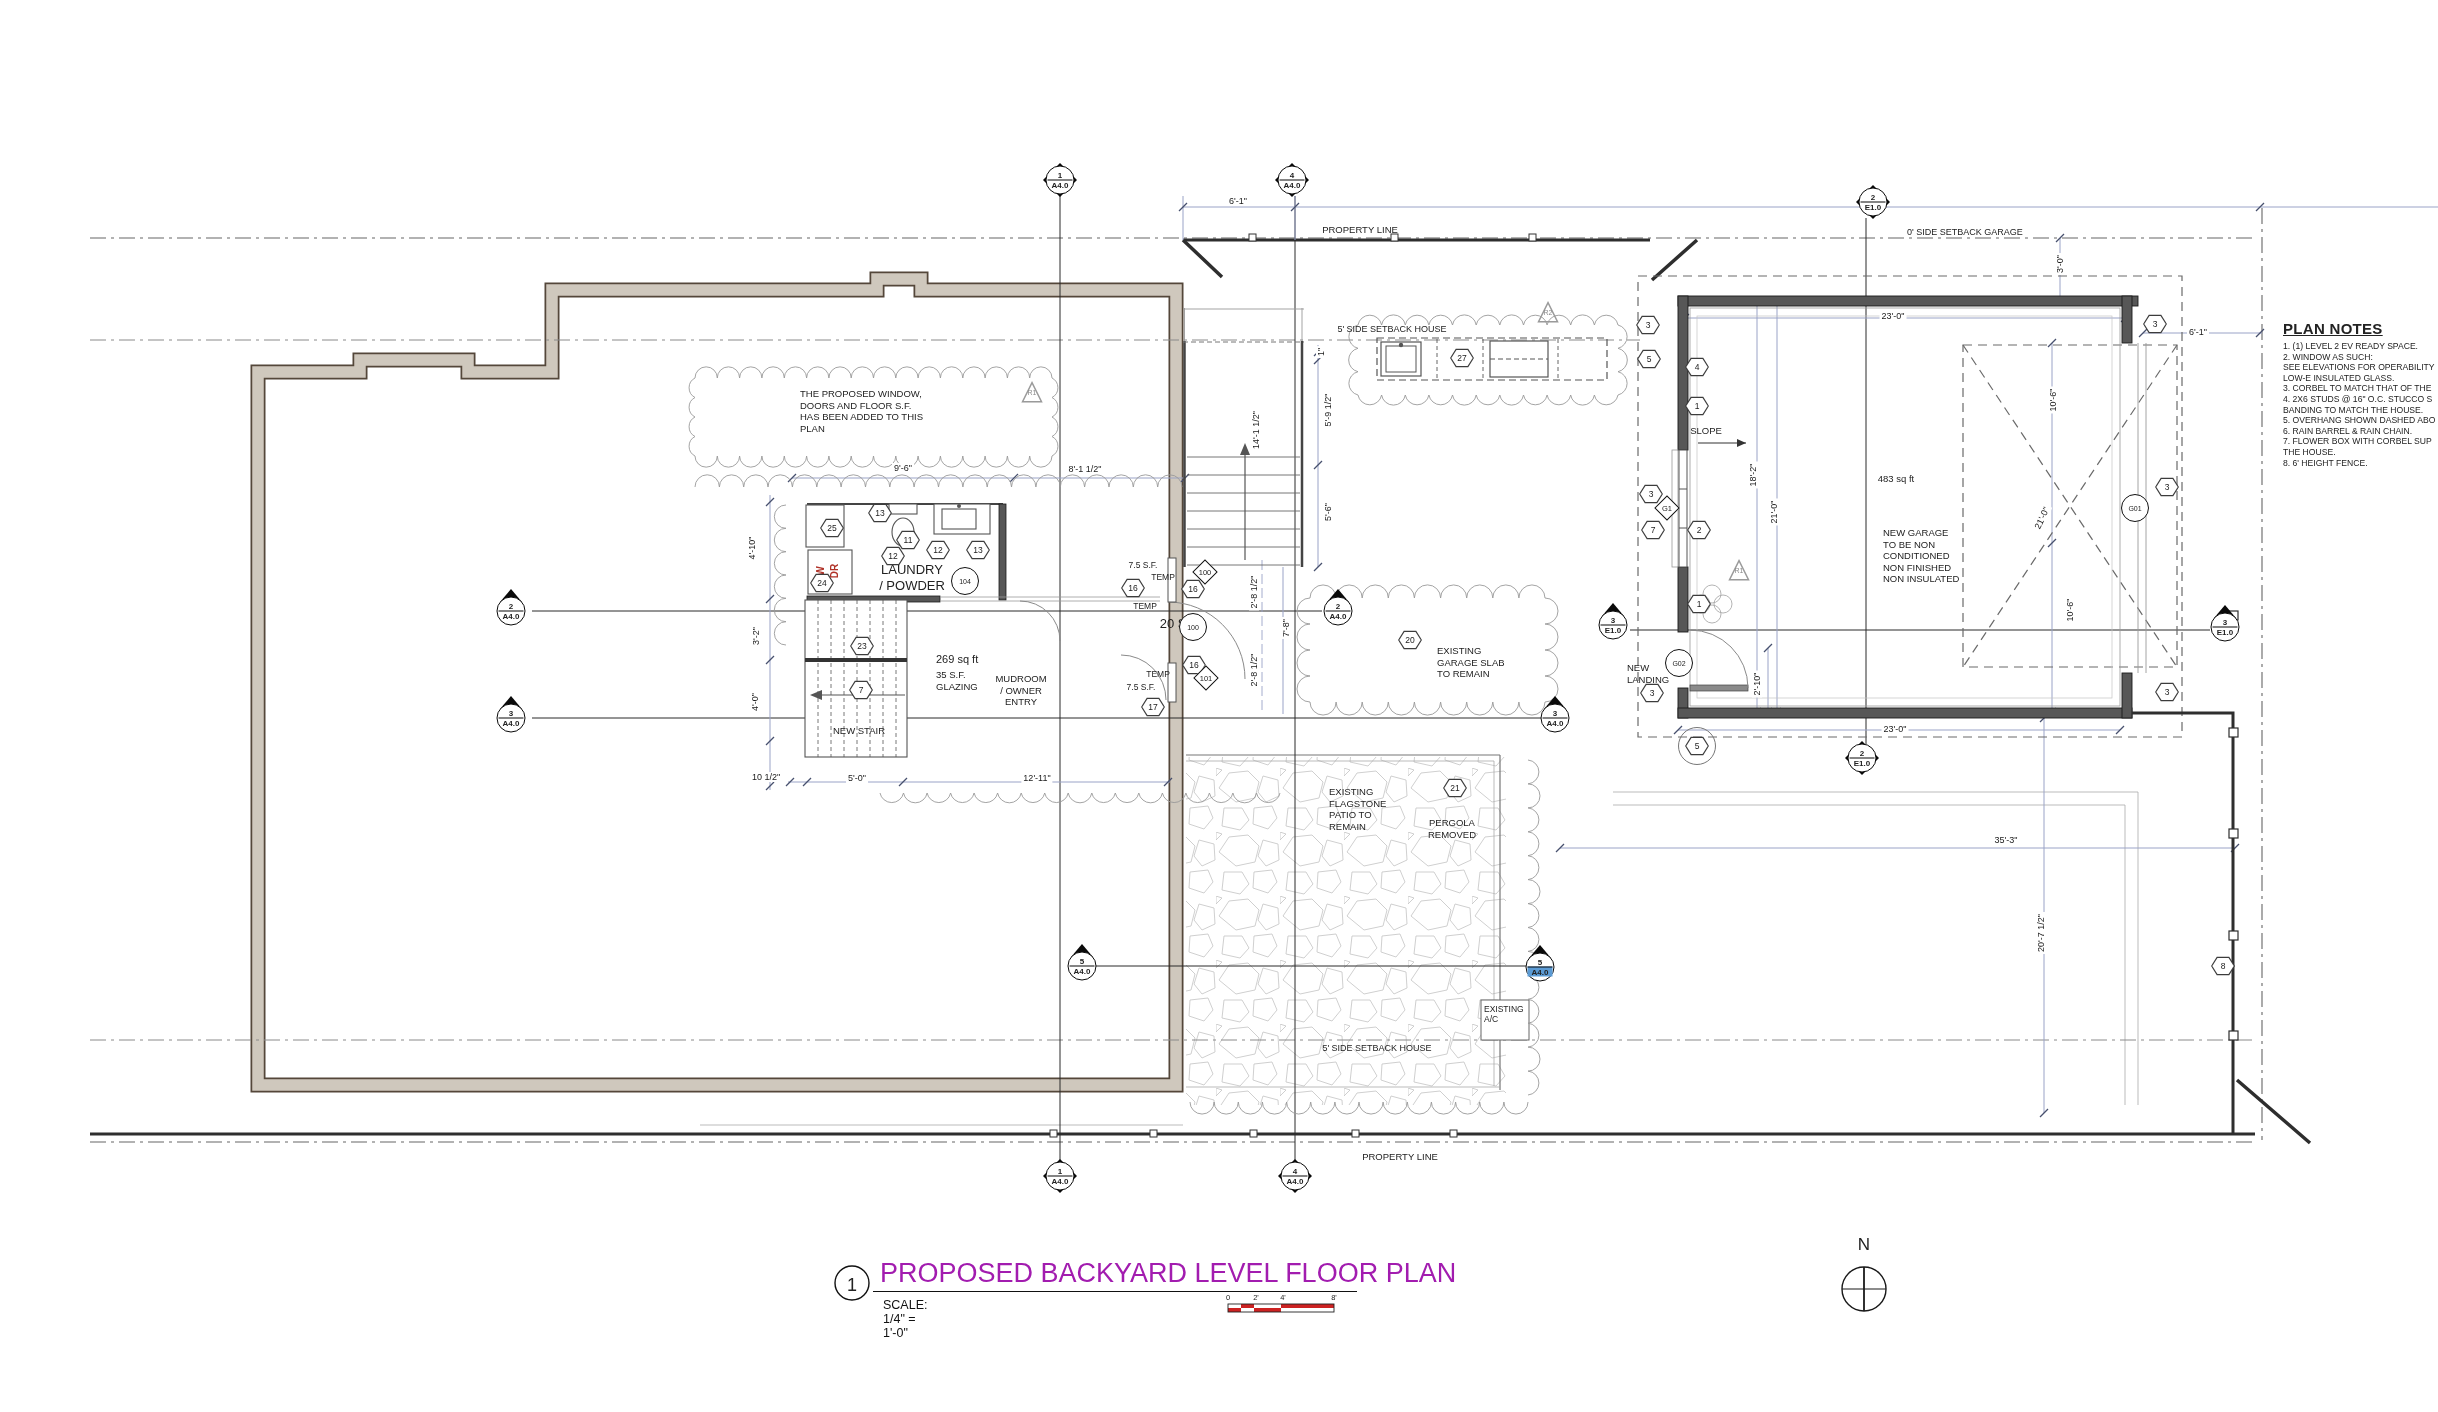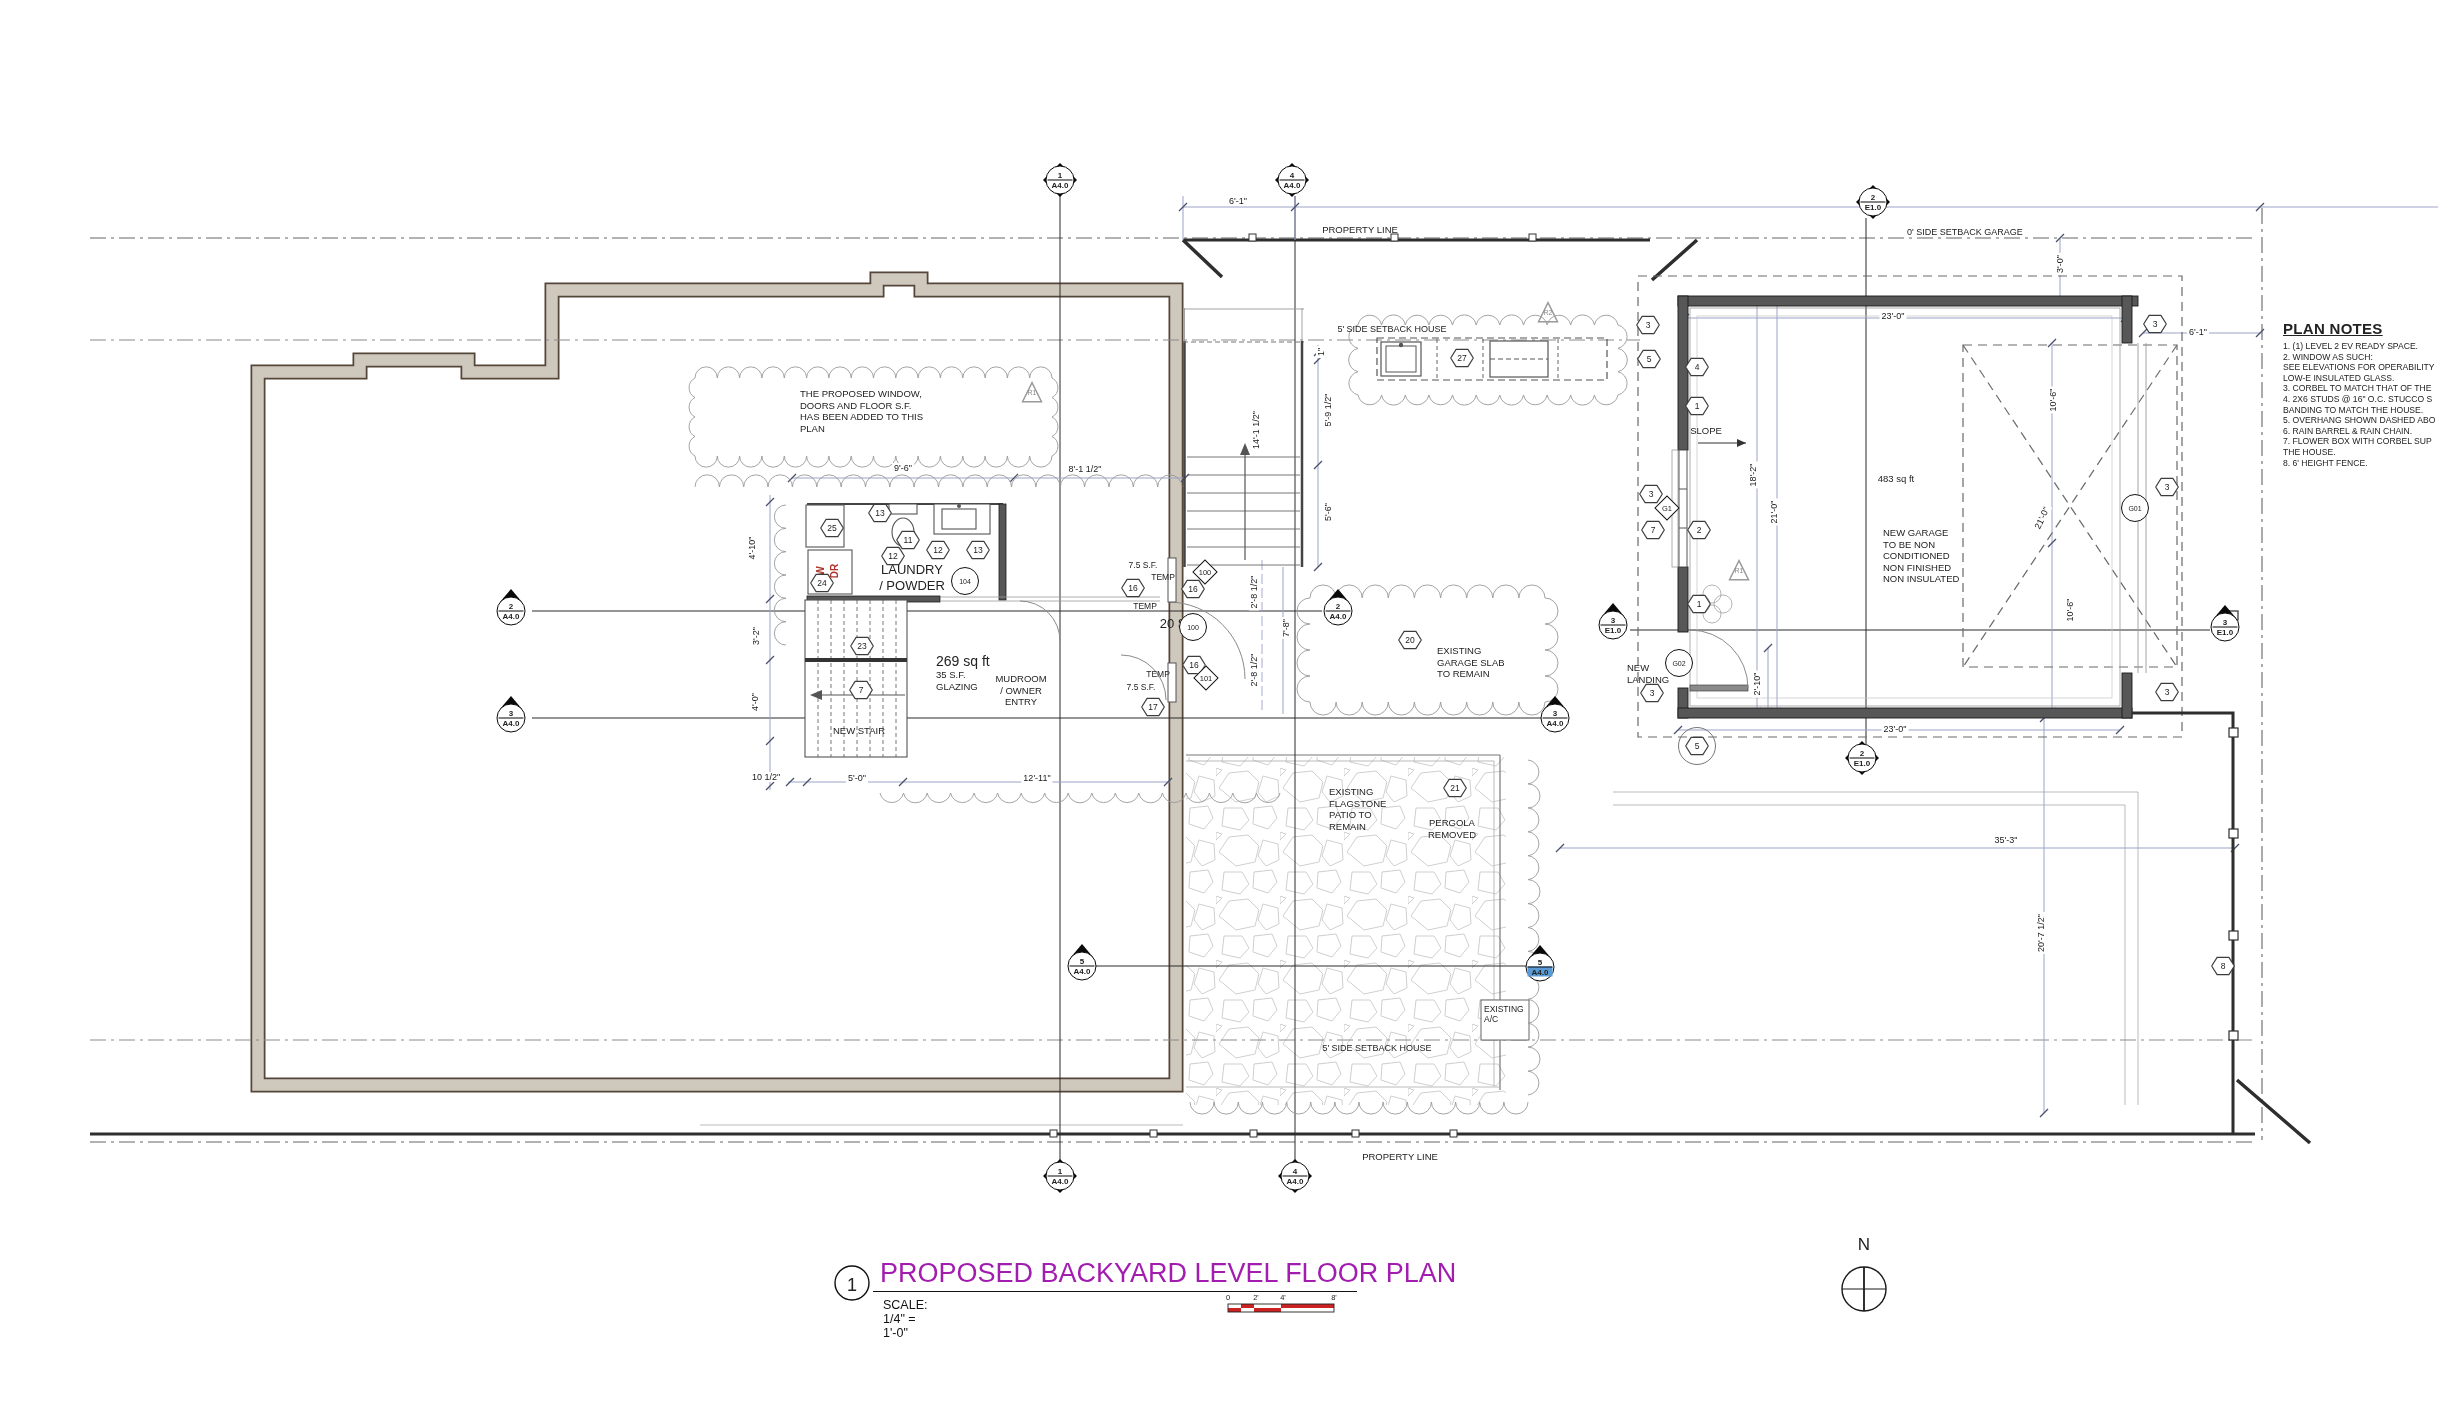--- a/index.html
+++ b/index.html
@@ -321,21 +321,21 @@
       <div class="lbl c" style="left: 1400px; top: 1157px; font-size: 9.5px;">PROPERTY LINE</div>
       <div class="lbl c" style="left: 1392px; top: 329px; font-size: 9px;">5' SIDE SETBACK HOUSE</div>
       <div class="lbl c" style="left: 1965px; top: 232px; font-size: 9px;">0' SIDE SETBACK GARAGE</div>
       <div class="lbl c" style="left: 1377px; top: 1048px; font-size: 9px;">5' SIDE SETBACK HOUSE</div>
       <div class="lbl" style="left: 800px; top: 388px; font-size: 9.5px;">THE PROPOSED WINDOW,
 DOORS AND FLOOR S.F.
 HAS BEEN ADDED TO THIS
 PLAN</div>
       <div class="lbl c" style="left: 912px; top: 578px; font-size: 13px;">LAUNDRY
 / POWDER</div>
-      <div class="lbl" style="left: 936px; top: 653px; font-size: 14px;">269 sq ft</div>
+      <div class="lbl" style="left: 936px; top: 653px; font-size: 11px;">269 sq ft</div>
       <div class="lbl" style="left: 936px; top: 669px; font-size: 9.5px;">35 S.F.
 GLAZING</div>
       <div class="lbl c" style="left: 1021px; top: 690px; font-size: 9.5px;">MUDROOM
 / OWNER
 ENTRY</div>
       <div class="lbl c" style="left: 859px; top: 731px; font-size: 9.5px;">NEW STAIR</div>
       <div class="lbl c" style="left: 1143px; top: 565px; font-size: 8.5px;">7.5 S.F.</div>
       <div class="lbl c" style="left: 1163px; top: 577px; font-size: 8.5px;">TEMP</div>
       <div class="lbl c" style="left: 1145px; top: 606px; font-size: 8.5px;">TEMP</div>
       <div class="lbl c" style="left: 1180px; top: 624px; font-size: 13px;">20 S.F.</div>

